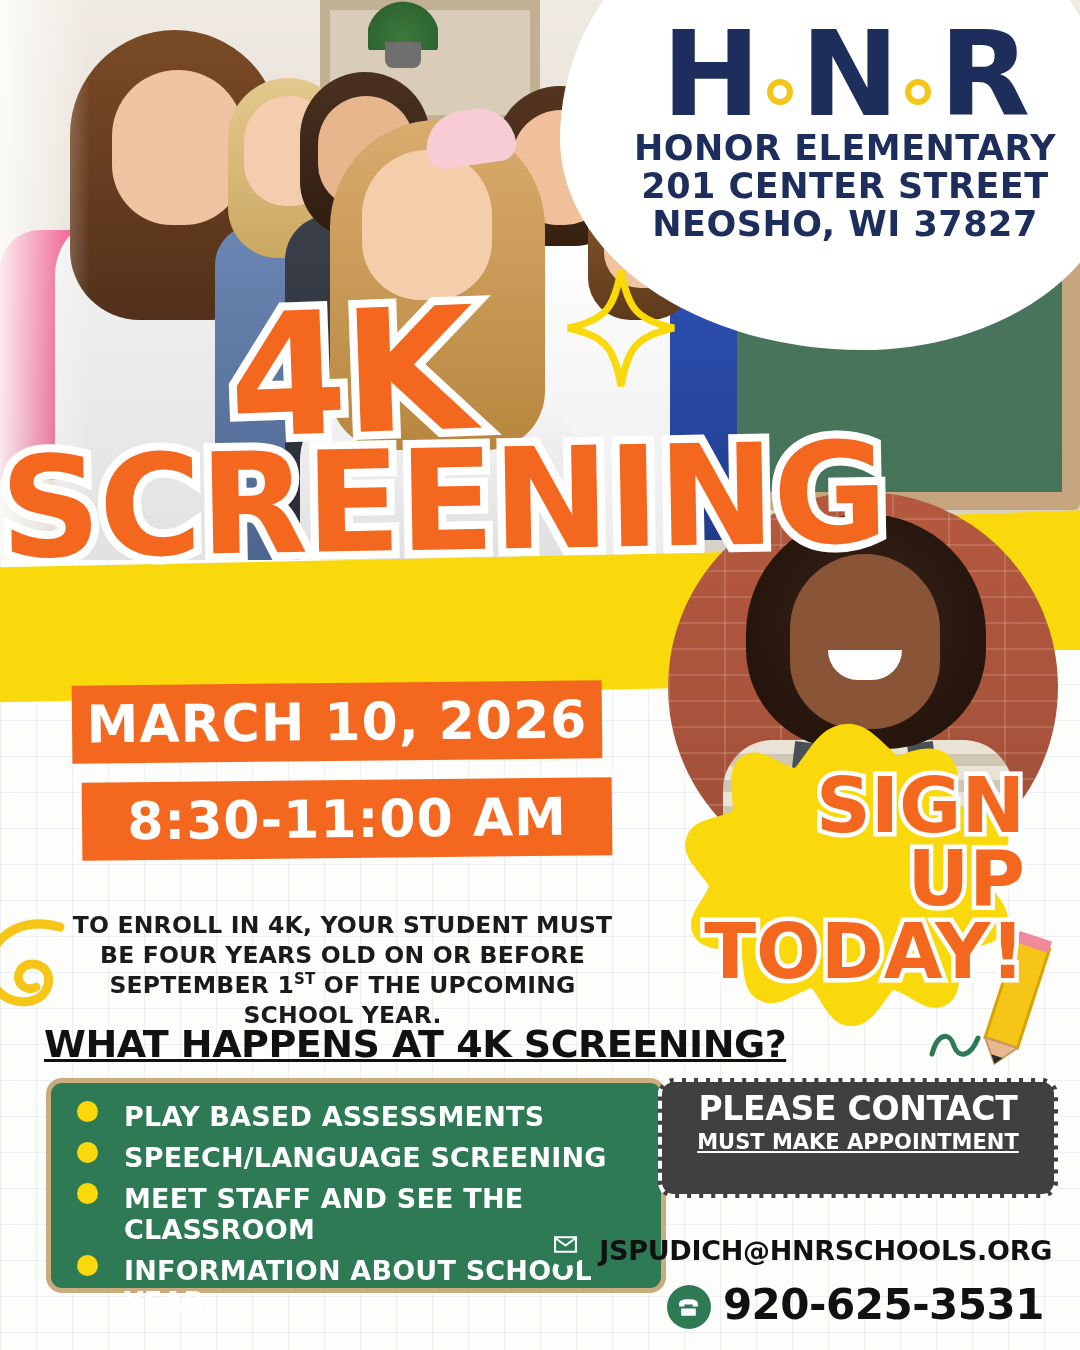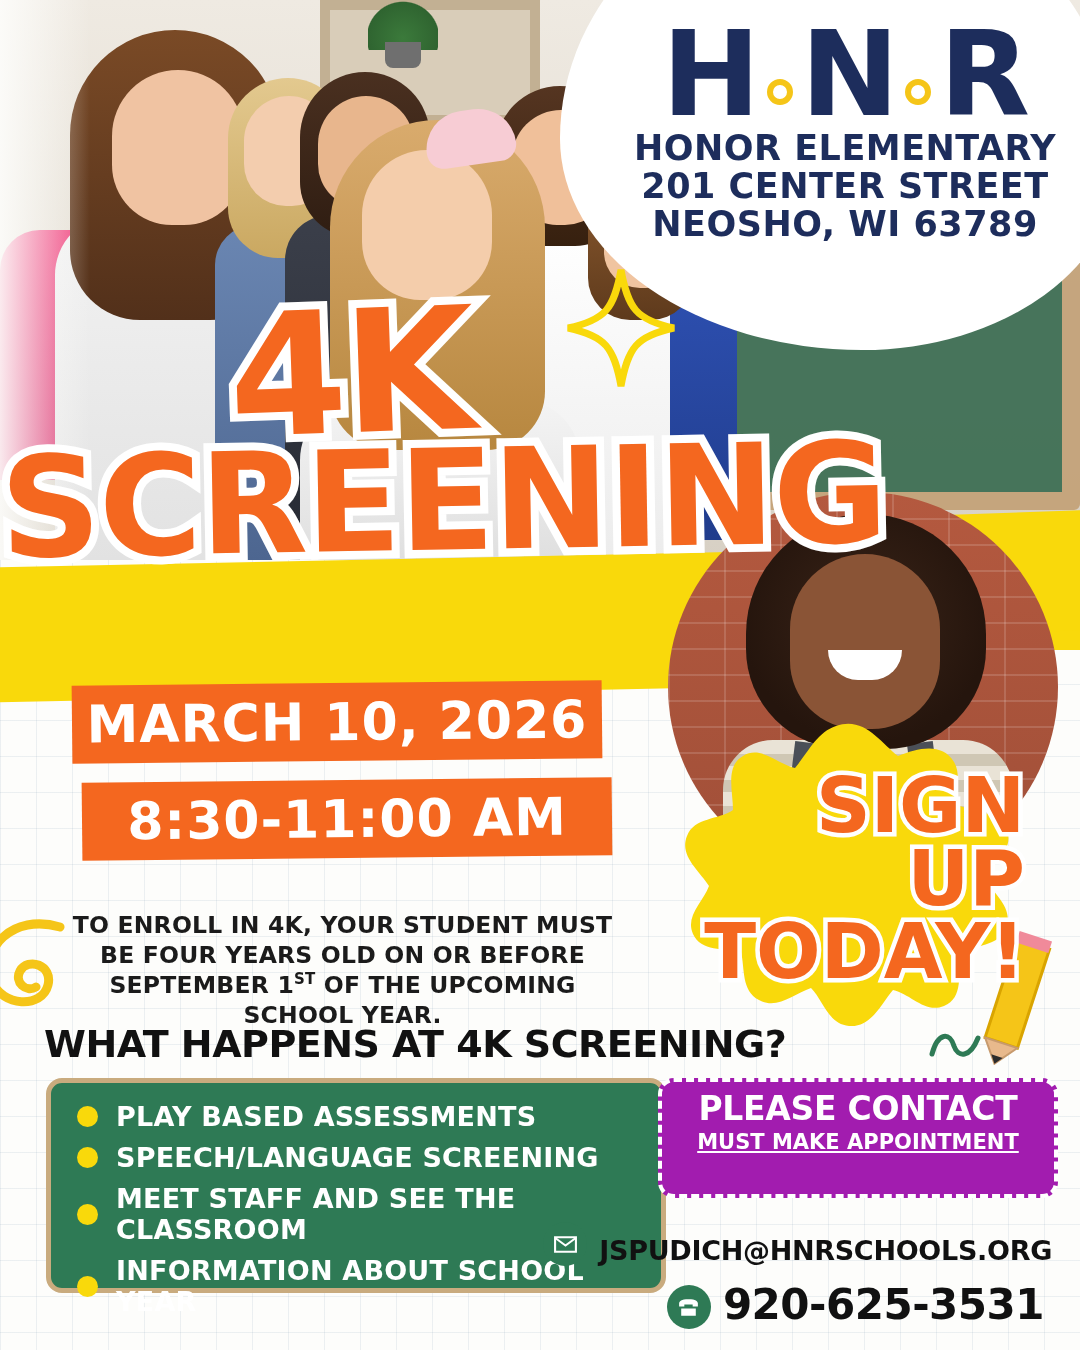--- a/index.html
+++ b/index.html
@@ -263,37 +263,37 @@
   
   .question {
     position: absolute;
     left: 44px; top: 1022px;
     font-family: "DejaVu Sans", sans-serif;
     font-weight: 700;
     font-size: 38px;
     color: #111111;
     z-index: 6;
     letter-spacing: -.5px;
+    text-decoration: underline;
   }
 
   
   .list-box {
     position: absolute;
     left: 46px; top: 1078px;
     width: 620px; height: 215px;
     background: #2e7a55;
     border: 5px solid #c9ab7e;
     border-radius: 16px;
     z-index: 6;
     padding: 18px 0 0 26px;
   }
   .list-item {
     display: flex;
-    align-items: center;
-    gap: 18px;
+    gap: 26px;
     margin-bottom: 10px;
   }
   .bullet {
     width: 21px; height: 21px;
     border-radius: 50%;
     background: #f9d90b;
     flex: 0 0 auto;
   }
   .list-label {
     font-family: "DejaVu Sans", sans-serif;
@@ -364,21 +364,21 @@
   }
   .splat-text .s1 { font-size: 76px; }
   .splat-text .s2 { font-size: 76px; }
   .splat-text .s3 { font-size: 76px; }
 
   
   .contact-banner {
     position: absolute;
     right: 22px; top: 1078px;
     width: 400px; height: 120px;
-    background: #a21caf;
+    background: #404040;
     border: 4px dashed #ffffff;
     border-radius: 16px;
     z-index: 7;
     text-align: center;
     padding-top: 10px;
   }
   .contact-banner .cb1,
   .contact-banner .cb2 {
     font-family: "DejaVu Sans", sans-serif;
     font-weight: 700;
@@ -515,21 +515,21 @@
   <div class="logo-wrap">
     <div class="logo-letters">
       <span>H</span>
       <span class="logo-dot"></span>
       <span>N</span>
       <span class="logo-dot"></span>
       <span>R</span>
     </div>
     <div class="logo-line">HONOR ELEMENTARY</div>
     <div class="logo-line">201 CENTER STREET</div>
-    <div class="logo-line">NEOSHO, WI 63789</div>
+    <div class="logo-line">NEOSHO, WI 37827</div>
   </div>
 
   <div class="headline">
     <div class="l1">4K</div>
     <div class="l2">SCREENING</div>
   </div>
 
   <div class="bar bar-date">MARCH 10, 2026</div>
   <div class="bar bar-time">8:30-11:00 AM</div>
 

